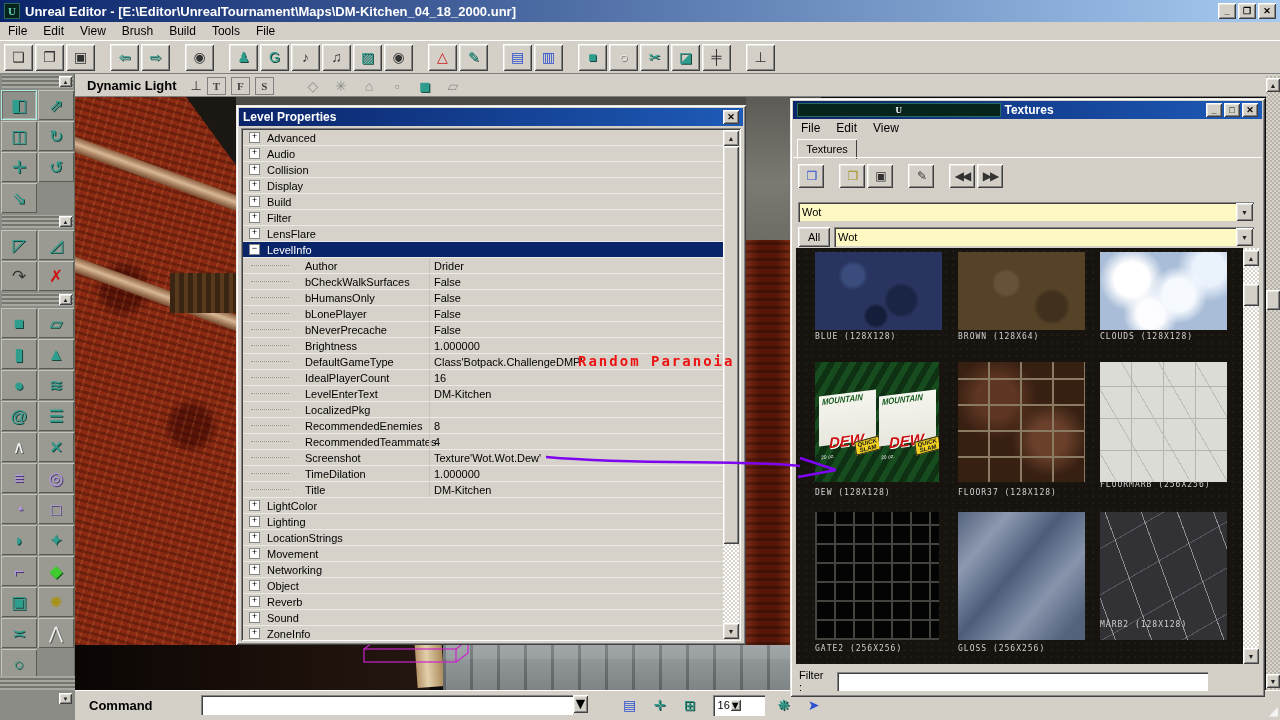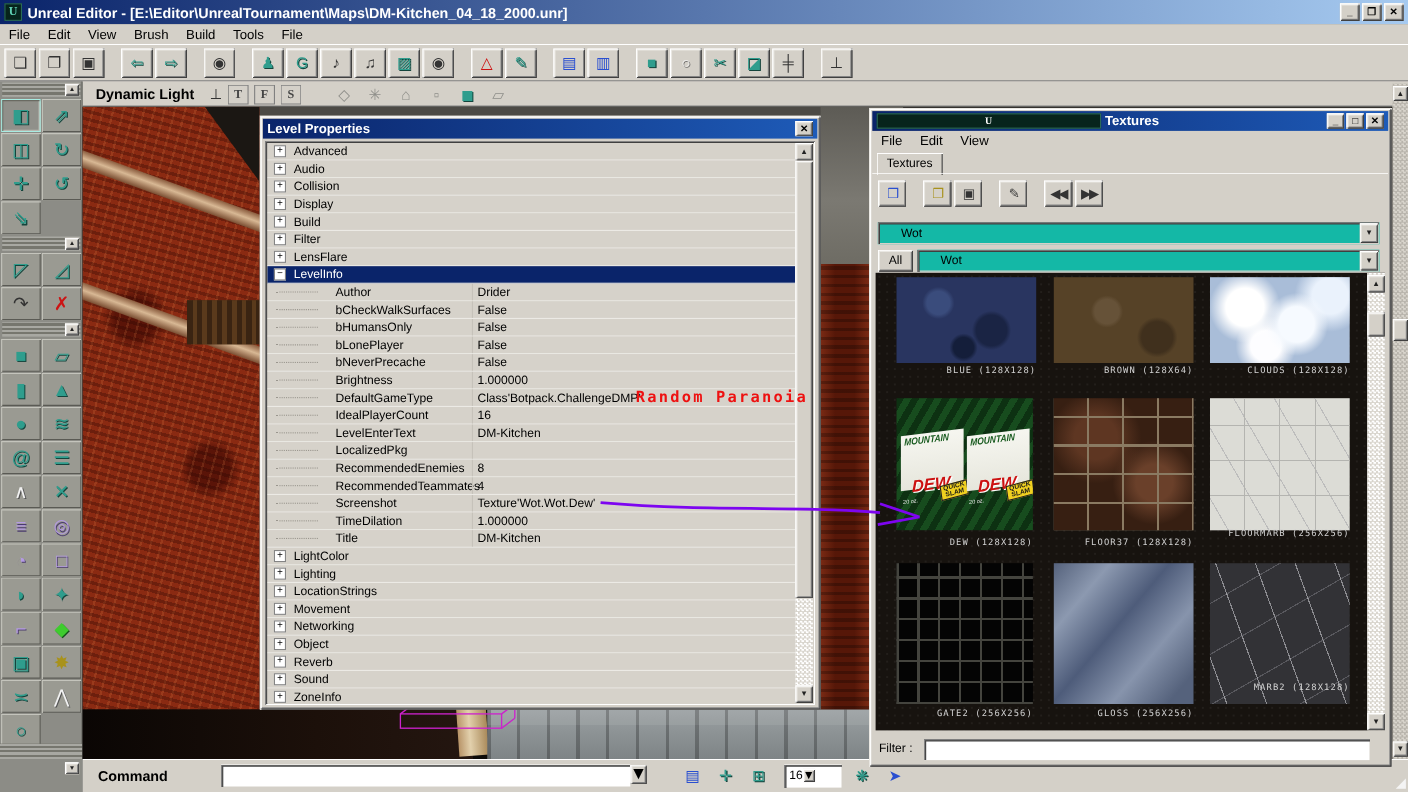--- a/index.html
+++ b/index.html
@@ -128,31 +128,31 @@
     box-shadow:inset 1px 1px 0 #e9e7e2,inset -1px -1px 0 #404040,inset 2px 2px 0 #fff,inset -2px -2px 0 #848484;z-index:15;}
   .texwin .dlg-title{width:469px;}
   .tex-menu{position:absolute;left:3px;top:21px;width:469px;height:18px;display:flex;align-items:center;font-size:12px;}
   .tex-tabrow{position:absolute;left:3px;top:39px;width:469px;height:22px;}
   .tex-tab{position:absolute;left:4px;top:2px;width:60px;height:20px;background:#d4d0c8;font-size:11px;
     box-shadow:inset 1px 1px 0 #fff,inset -1px 0 0 #404040;display:flex;align-items:center;justify-content:center;}
   .tex-tabline{position:absolute;left:0;bottom:0;width:469px;height:2px;box-shadow:inset 0 1px 0 #fff;}
   .tex-toolbar{position:absolute;left:3px;top:63px;width:469px;height:30px;display:flex;align-items:center;padding-left:5px;}
   .tex-toolbar .tb-btn{width:26px;height:24px;}
   .tex-toolbar .glyph{font-size:12px;letter-spacing:-2px;}
-  .combo{position:absolute;height:20px;background:#14b8a6;box-shadow:inset 1px 1px 0 #848484,inset 2px 2px 0 #404040,inset -1px -1px 0 #d4d0c8;
-    font-size:11px;display:flex;align-items:center;padding-left:21px;color:#000;}
+  .combo{position:absolute;height:20px;background:#fef9c3;box-shadow:inset 1px 1px 0 #848484,inset 2px 2px 0 #404040,inset -1px -1px 0 #d4d0c8;
+    font-size:11px;display:flex;align-items:center;padding-left:4px;color:#000;}
   .combo .drop{position:absolute;right:1px;top:1px;bottom:1px;width:17px;font-size:7px;color:#222;
     display:flex;align-items:center;justify-content:center;}
   .all-btn{position:absolute;font-size:11px;display:flex;align-items:center;justify-content:center;color:#000;}
   .tex-grid{position:absolute;left:6px;top:150px;width:463px;height:416px;background:#17130f;
     background-image:radial-gradient(rgba(255,255,255,.05) 1px,transparent 1px);background-size:7px 7px;
     overflow:hidden;}
   .tile{position:absolute;}
   .tile-label{position:absolute;font:8px "DejaVu Sans Mono",monospace;color:#d2d2d2;letter-spacing:1px;
-    text-align:right;white-space:nowrap;}
+    text-align:left;white-space:nowrap;}
   .tex-blue{background:radial-gradient(circle at 30% 30%,#3a4c7c 0 10%,transparent 14%),
     radial-gradient(circle at 68% 62%,#1a2444 0 14%,transparent 18%),
     radial-gradient(circle at 48% 82%,#141e3a 0 10%,transparent 14%),#293560;}
   .tex-brown{background:radial-gradient(circle at 38% 40%,#665238 0 12%,transparent 16%),
     radial-gradient(circle at 74% 70%,#40301d 0 13%,transparent 17%),#564227;}
   .tex-clouds{background:radial-gradient(circle at 25% 35%,#fff 0 16%,transparent 30%),
     radial-gradient(circle at 62% 55%,#f6faff 0 18%,transparent 32%),
     radial-gradient(circle at 86% 22%,#eaf2fc 0 13%,transparent 26%),
     radial-gradient(circle at 40% 80%,#fdfdff 0 14%,transparent 28%),#a9bdd8;}
   .tex-dew{background:repeating-linear-gradient(120deg,#0d3112 0 6px,#174c1e 6px 12px);overflow:hidden;}
@@ -177,21 +177,21 @@
     #dcdcd6;}
   .tex-gate2{background:
     repeating-linear-gradient(0deg,#44443e 0 2px,transparent 2px 19px),
     repeating-linear-gradient(90deg,#44443e 0 2px,transparent 2px 19px),#040404;}
   .tex-gloss{background:linear-gradient(130deg,#55627c 0%,#8c99b0 22%,#4e5c7a 45%,#8794ac 68%,#55627c 90%);}
   .tex-marb2{background:
     repeating-linear-gradient(70deg,transparent 0 14px,rgba(215,215,220,.55) 14px 15px,transparent 15px 34px),
     repeating-linear-gradient(-30deg,transparent 0 22px,rgba(160,160,168,.35) 22px 23px,transparent 23px 40px),#323236;}
   .tex-scroll{position:absolute;left:447px;top:0;width:16px;height:416px;background:#e8e6e0;
     background-image:repeating-conic-gradient(#fff 0 25%,#d8d4cc 0 50%);background-size:4px 4px;}
-  .filter-row{position:absolute;left:3px;top:572px;width:469px;height:22px;display:flex;align-items:center;font-size:11px;}
+  .filter-row{position:absolute;left:3px;top:572px;width:415px;height:22px;display:flex;align-items:center;font-size:11px;}
   .filter-label{margin-left:6px;color:#000;}
   .filter-input{margin-left:10px;width:405px;height:19px;border:none;outline:none;font-size:11px;padding:0 4px;
     background:#fff;box-shadow:inset 1px 1px 0 #848484,inset 2px 2px 0 #404040;}
   
   .cmdbar{position:absolute;left:75px;top:690px;width:1205px;height:30px;background:#d4d0c8;
     box-shadow:inset 0 1px 0 #fff;display:flex;align-items:center;z-index:5;gap:36px;}
   .cmd-label{font-weight:bold;font-size:13px;margin-left:14px;color:#000;}
   .cmd-combo{position:relative;margin-left:12px;width:372px;height:20px;}
   .cmd-combo input{width:100%;height:100%;border:none;outline:none;background:#fff;font-size:11px;padding:0 20px 0 4px;
     box-shadow:inset 1px 1px 0 #848484,inset 2px 2px 0 #404040;}

